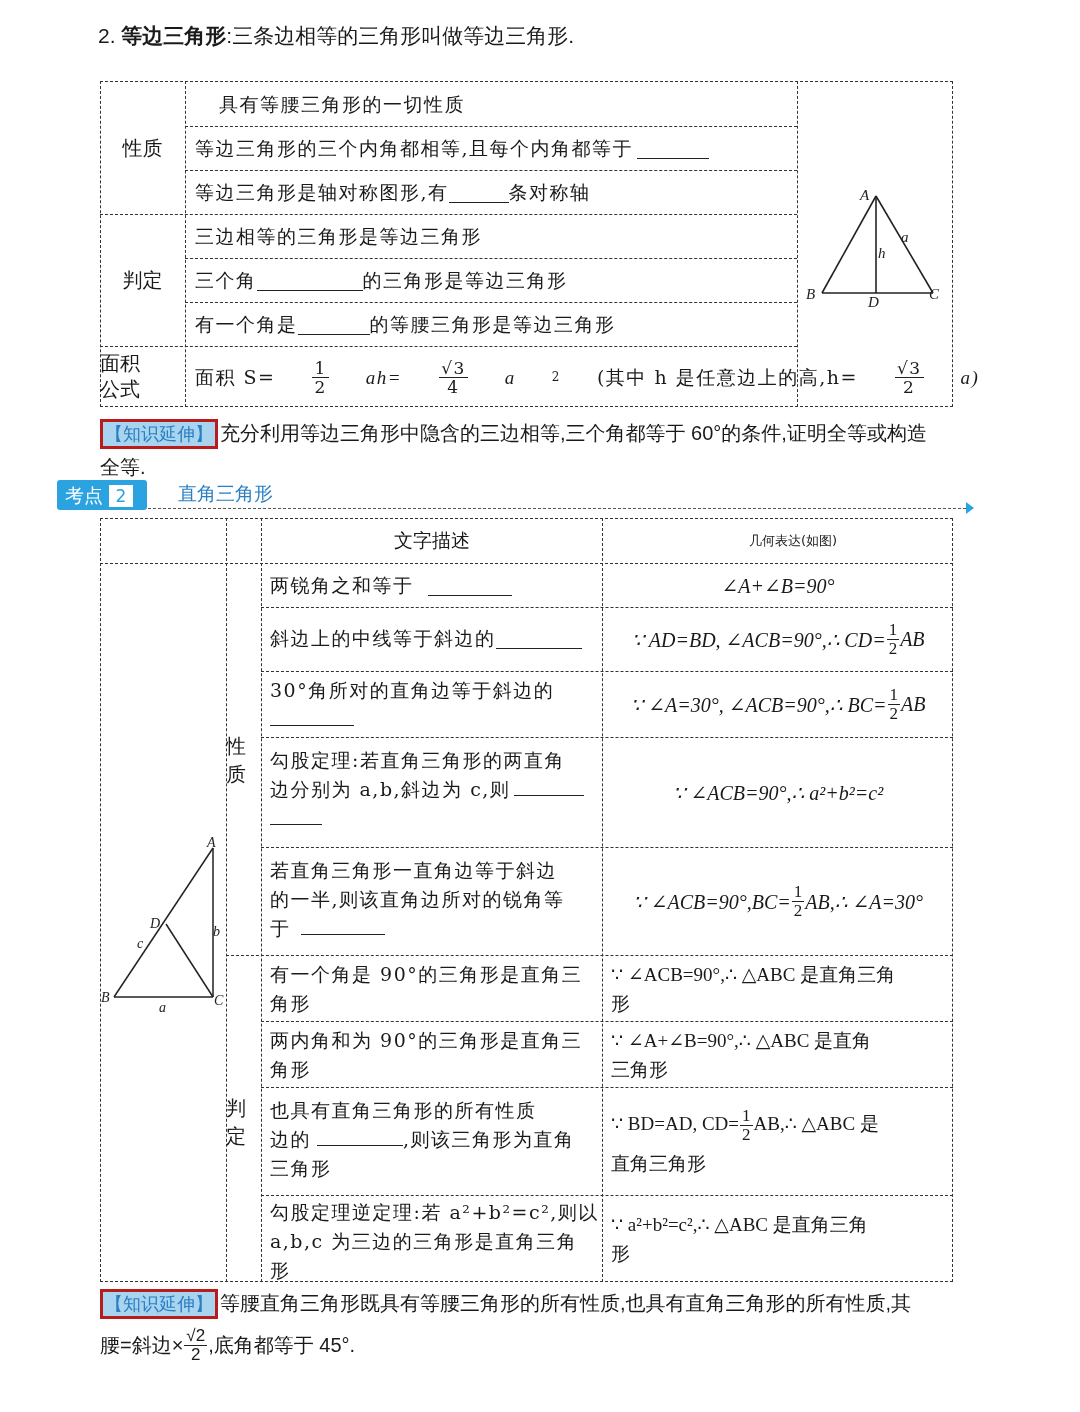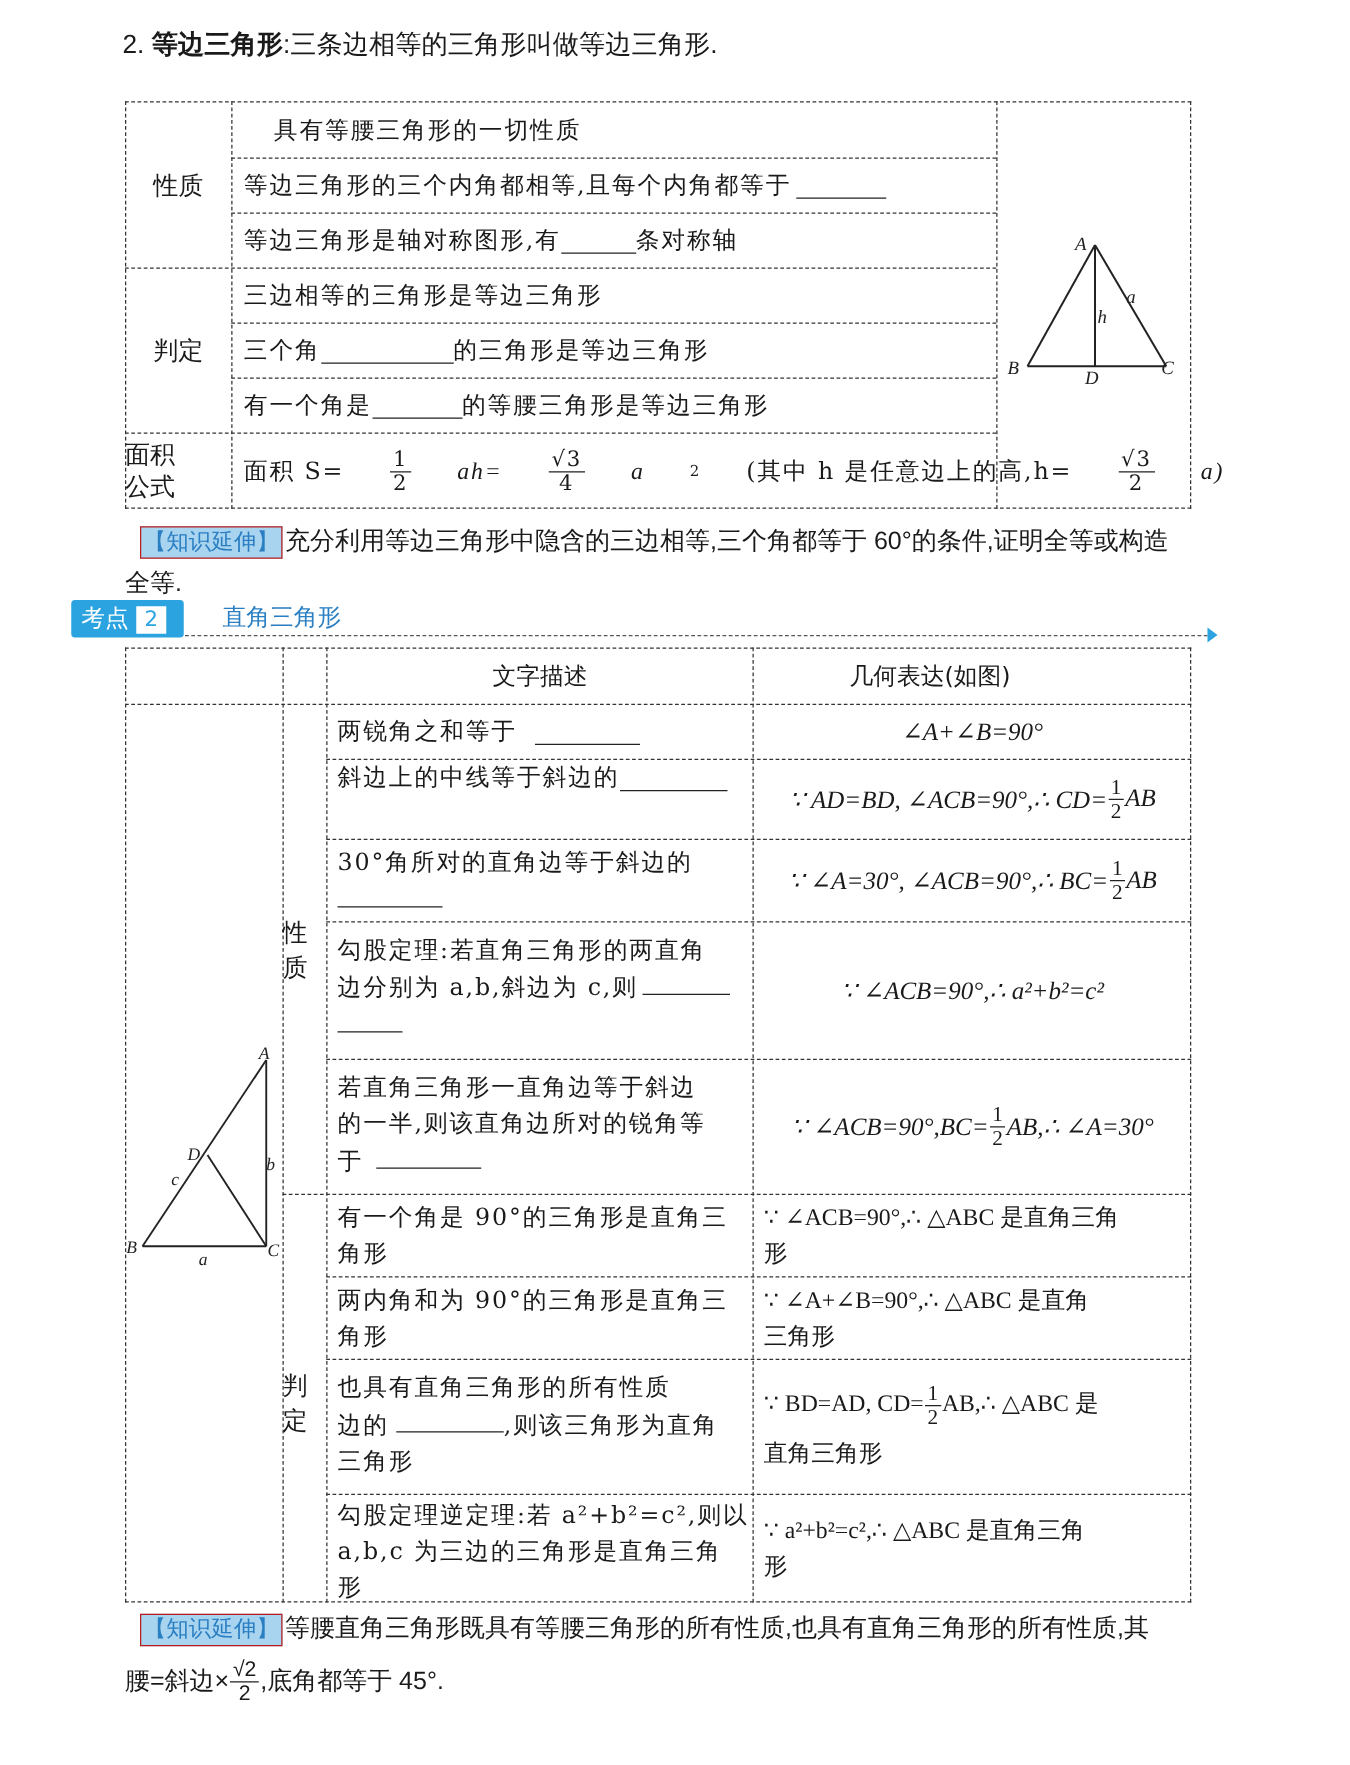--- a/index.html
+++ b/index.html
@@ -16,22 +16,22 @@
   .dash { border: 1.3px dashed #333; box-sizing: border-box; }
   .cell-text { font-size: 19px; line-height: 29px; letter-spacing: 1.5px; }
   .label { font-size: 20px; font-family: "DejaVu Sans", "Liberation Sans", sans-serif; text-align: left; }
   .blank { display: inline-block; border-bottom: 1.3px solid #222; height: 20px; vertical-align: baseline; }
   .ital { font-style: italic; font-family: "Liberation Serif", "DejaVu Serif", serif; }
   .frac { display: inline-flex; flex-direction: column; align-items: center; vertical-align: middle; font-size: 17px; line-height: 18px; margin: 0 1px; }
   .frac .num { border-bottom: 1.2px solid #222; padding: 0 2px; }
   .math { font-family: "Liberation Serif", "DejaVu Serif", serif; font-size: 20px; letter-spacing: 0; }
   sup { font-size: 12px; }
   .tag {
-    display: inline-block; background: #a9d4f0; color: #2a7fc2; border: 1px solid #b91c1c;
-    font-family: "DejaVu Sans", sans-serif; font-size: 18px; line-height: 24px; padding: 0 2px; margin-right: 2px; margin-left: 12px;
+    display: inline-block; background: #a9d4f0; color: #2a7fc2; border: 3px solid #b91c1c;
+    font-family: "DejaVu Sans", sans-serif; font-size: 18px; line-height: 24px; padding: 0 2px; margin-right: 2px;
   }
   .para { font-family: "Liberation Sans", "DejaVu Sans", sans-serif; font-size: 20px; line-height: 34px; }
   .badge {
     left: 57px; top: 480px; width: 90px; height: 30px; background: #2aa3e0; border-radius: 3px;
     color: #fff; font-family: "DejaVu Sans", sans-serif; font-size: 19px; line-height: 30px; padding-left: 8px; box-sizing: border-box;
   }
   .badge .num { display: inline-block; background: #fff; color: #2aa3e0; width: 24px; height: 22px; line-height: 22px; text-align: center; margin-left: 6px; font-size: 17px; }
   .sec-title { left: 178px; top: 481px; color: #2a7fc2; font-family: "DejaVu Sans", sans-serif; font-size: 19px; }
   .sec-line { left: 148px; top: 508px; width: 818px; border-top: 1.5px dashed #555; }
   .sec-arrow { left: 966px; top: 502px; width: 0; height: 0; border-left: 8px solid #2aa3e0; border-top: 6px solid transparent; border-bottom: 6px solid transparent; }
@@ -154,38 +154,38 @@
 <div class="abs" style="left:261px; top:607px; width:692px; border-top:1.3px dashed #333;"></div>
 <div class="abs" style="left:261px; top:671px; width:692px; border-top:1.3px dashed #333;"></div>
 <div class="abs" style="left:261px; top:737px; width:692px; border-top:1.3px dashed #333;"></div>
 <div class="abs" style="left:261px; top:847px; width:692px; border-top:1.3px dashed #333;"></div>
 <div class="abs" style="left:226px; top:955px; width:727px; border-top:1.3px dashed #333;"></div>
 <div class="abs" style="left:261px; top:1021px; width:692px; border-top:1.3px dashed #333;"></div>
 <div class="abs" style="left:261px; top:1087px; width:692px; border-top:1.3px dashed #333;"></div>
 <div class="abs" style="left:261px; top:1195px; width:692px; border-top:1.3px dashed #333;"></div>
 
 <div class="abs label center" style="left:262px; top:519px; width:340px; height:44px; font-size:19px;">文字描述</div>
-<div class="abs label center" style="left:569px; top:519px; width:350px; height:44px; font-size:19px;">几何表达(如图)</div>
+<div class="abs label center" style="left:618px; top:519px; width:350px; height:44px; font-size:13px;">几何表达(如图)</div>
 
 <div class="abs label" style="left:226px; top:732px; width:35px; line-height:28px;">
   <div>性</div>
   <div>质</div>
 </div>
 <div class="abs label" style="left:226px; top:1094px; width:35px; line-height:28px;">
   <div>判</div>
   <div>定</div>
 </div>
 
 <div class="abs cell-text vcenter" style="left:270px; top:564px; height:43px;">
   <span>两锐角之和等于</span>
   <span class="blank" style="width:84px; margin-left:14px;"></span>
 </div>
 <div class="abs math center" style="left:603px; top:564px; width:350px; height:43px; font-style:italic;">∠A+∠B=90°</div>
 
-<div class="abs cell-text vcenter" style="left:270px; top:591px; height:63px;">
+<div class="abs cell-text vcenter" style="left:270px; top:607px; height:63px;">
   <span>斜边上的中线等于斜边的</span>
   <span class="blank" style="width:86px;"></span>
 </div>
 <div class="abs math center" style="left:603px; top:608px; width:350px; height:63px; font-style:italic;">
   <span>∵ AD=BD, ∠ACB=90°,∴ CD=</span>
   <span class="frac" style="font-style:normal;">
       <span class="num">1</span>
       <span>2</span>
     </span>
   <span>AB</span>

